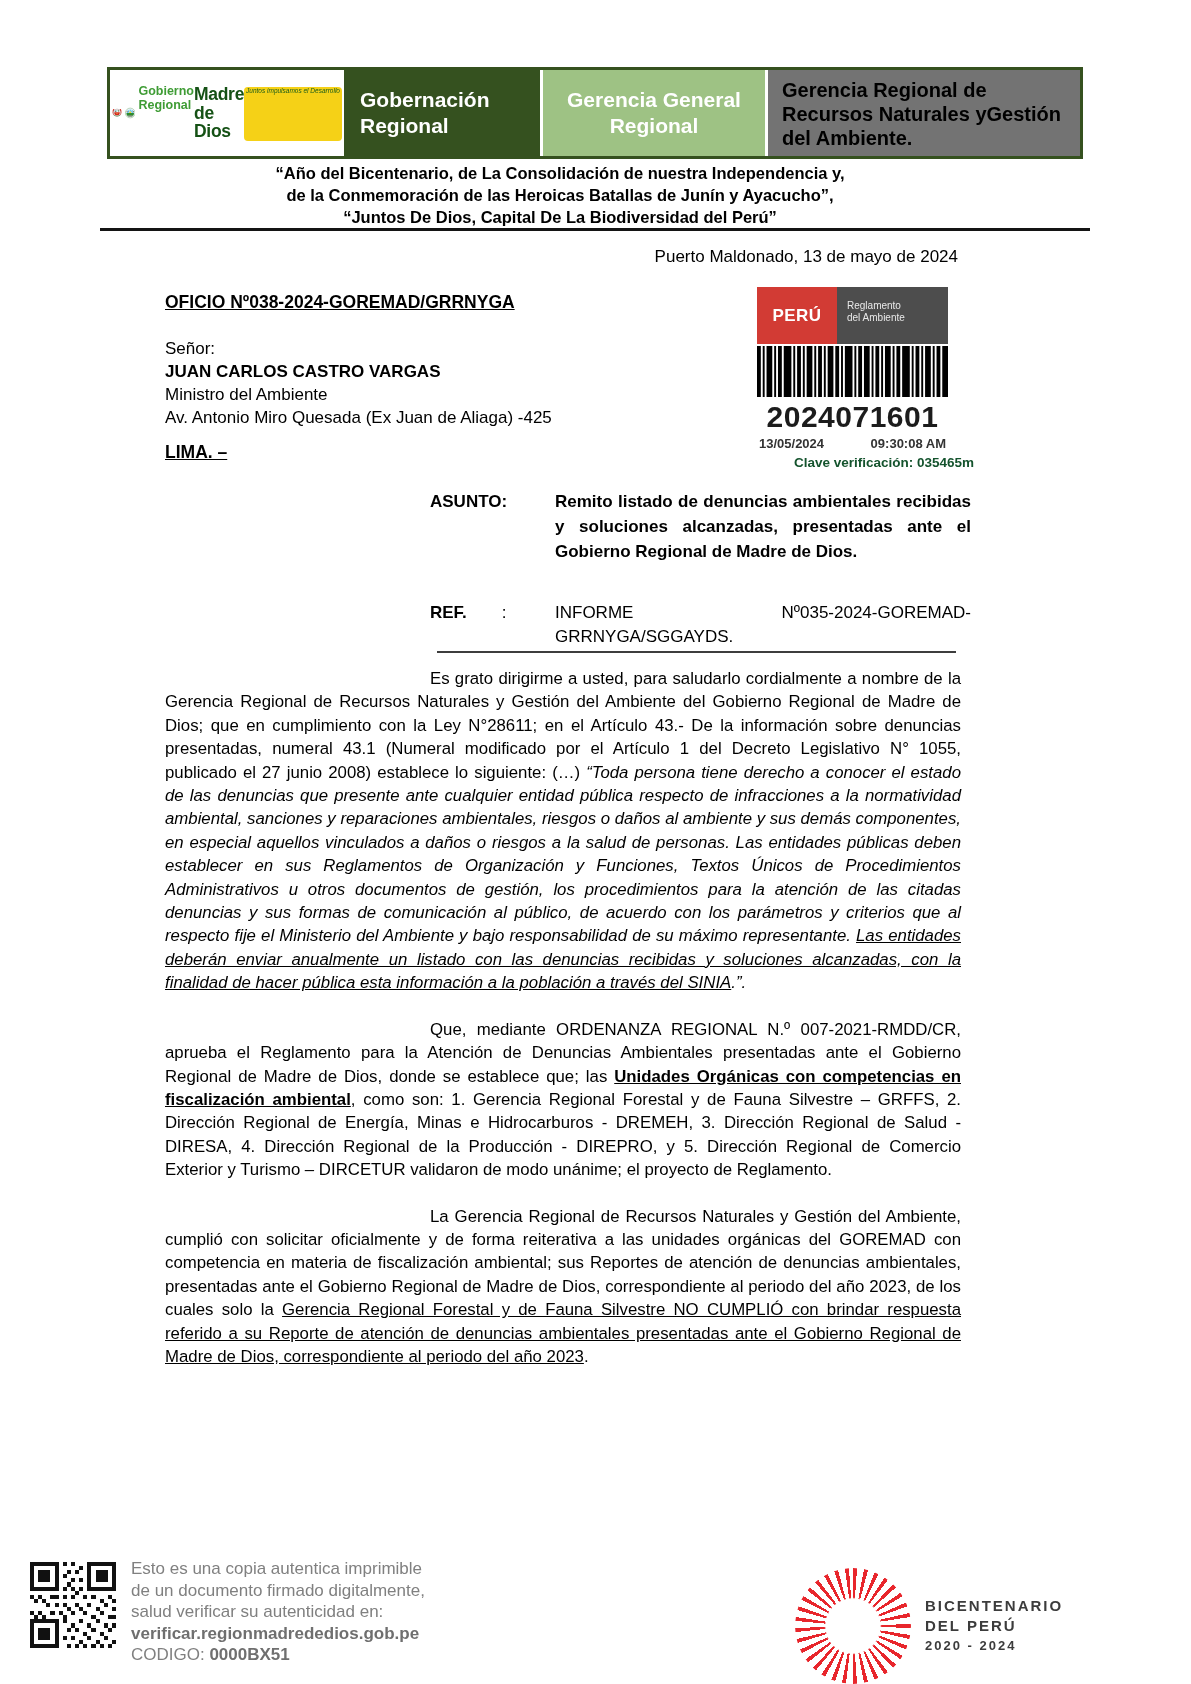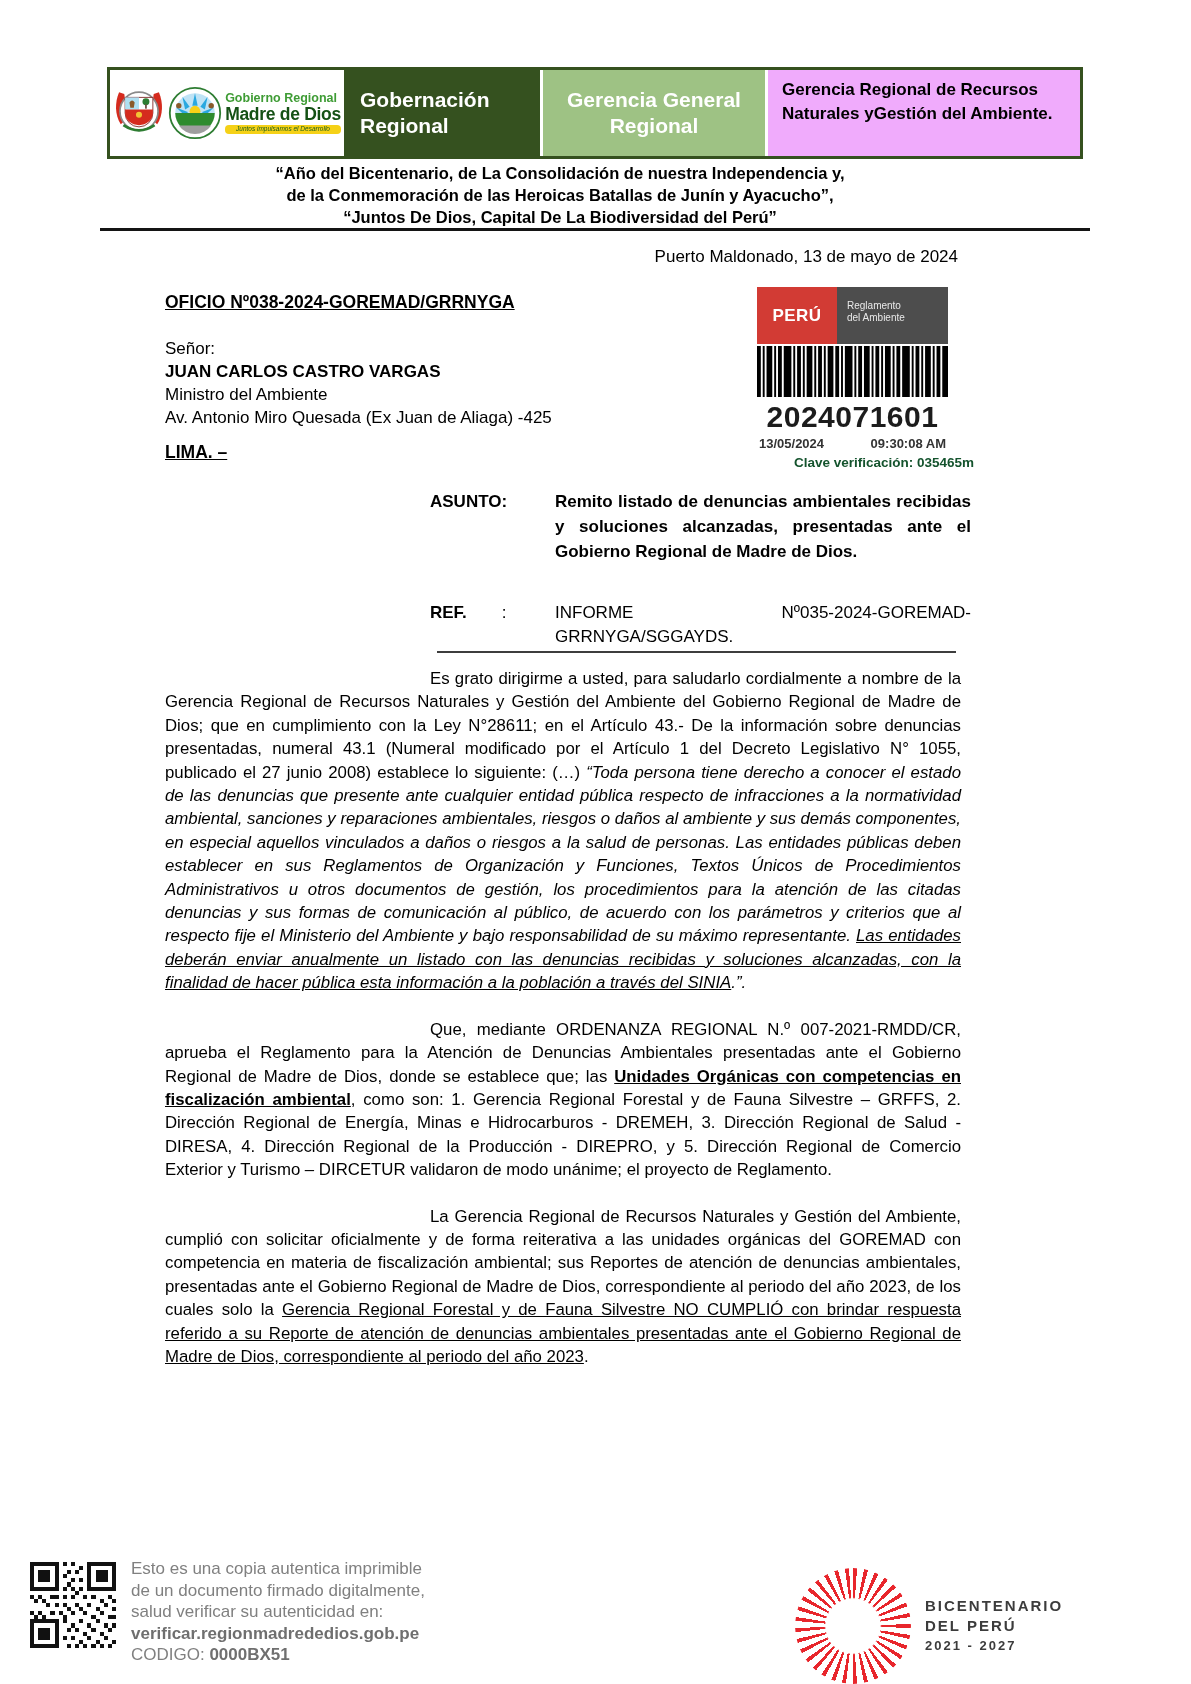--- a/index.html
+++ b/index.html
@@ -8,28 +8,28 @@
     background:#ffffff; overflow:hidden; color:#000;
     font-family:"Liberation Sans","DejaVu Sans",sans-serif;
   }
 
   
   .header {
     position:absolute; left:107px; top:67px; width:976px; height:92px;
     display:flex; border:3px solid #35511f; box-sizing:border-box; background:#ffffff;
   }
   .logo-cell { width:234px; flex:none; background:#fff; display:flex; align-items:center; justify-content:center; gap:3px; padding:2px; box-sizing:border-box; }
-  .logo-text { display:flex; flex-direction:column; line-height:1.05; }
+  .logo-text { display:flex; flex-direction:row; line-height:1.05; }
   .logo-org1 { color:#3f9c35; font-weight:bold; font-size:12.5px; }
   .logo-org2 { color:#155115; font-weight:bold; font-size:17.5px; letter-spacing:-0.3px; }
   .logo-slogan { margin-top:2px; background:#f5d117; color:#1a5c1a; font-size:6.5px; font-style:italic; text-align:center; border-radius:4px; padding:1px 2px; white-space:nowrap; }
   .hbox { box-sizing:border-box; font-weight:bold; }
   .hbox1 { width:196px; flex:none; background:#35511f; color:#fff; font-size:21px; line-height:26px; padding:17px 0 0 16px; }
   .hbox2 { width:222px; flex:none; margin-left:3px; background:#9ec284; color:#fff; font-size:21px; line-height:26px; text-align:center; padding-top:17px; }
-  .hbox3 { flex:1; margin-left:3px; background:#f0abfc; color:#000; font-size:17px; line-height:24px; padding:8px 12px 0 14px; }
+  .hbox3 { flex:1; margin-left:3px; background:#737373; color:#000; font-size:20px; line-height:24px; padding:8px 12px 0 14px; }
 
   .motto { position:absolute; top:162px; left:0; width:1120px; text-align:center; font-weight:bold; font-size:16.5px; line-height:22px; }
   .top-rule { position:absolute; top:228px; left:100px; width:990px; border-top:3px solid #141414; }
 
   
   .place-date { position:absolute; top:247px; left:0; width:958px; text-align:right; font-size:17px; }
   .oficio { position:absolute; top:292px; left:165px; font-size:17.5px; font-weight:bold; text-decoration:underline; }
   .recipient { position:absolute; top:337px; left:165px; font-size:17px; line-height:23px; }
   .recipient .name { font-weight:bold; }
   .lima { position:absolute; top:442px; left:165px; font-size:17.5px; font-weight:bold; text-decoration:underline; }
@@ -218,17 +218,17 @@
     <div>salud verificar su autenticidad en:</div>
     <div class="footer-url">verificar.regionmadrededios.gob.pe</div>
     <div><span>CODIGO: </span><span class="code-value">0000BX51</span></div>
   </div>
 
   <div class="bicent">
     <div class="sunburst"></div>
     <div class="bicent-text">
       <div>BICENTENARIO</div>
       <div>DEL PERÚ</div>
-      <div class="bicent-years">2021 - 2027</div>
+      <div class="bicent-years">2020 - 2024</div>
     </div>
   </div>
 
 </div>
 
 </body></html>

